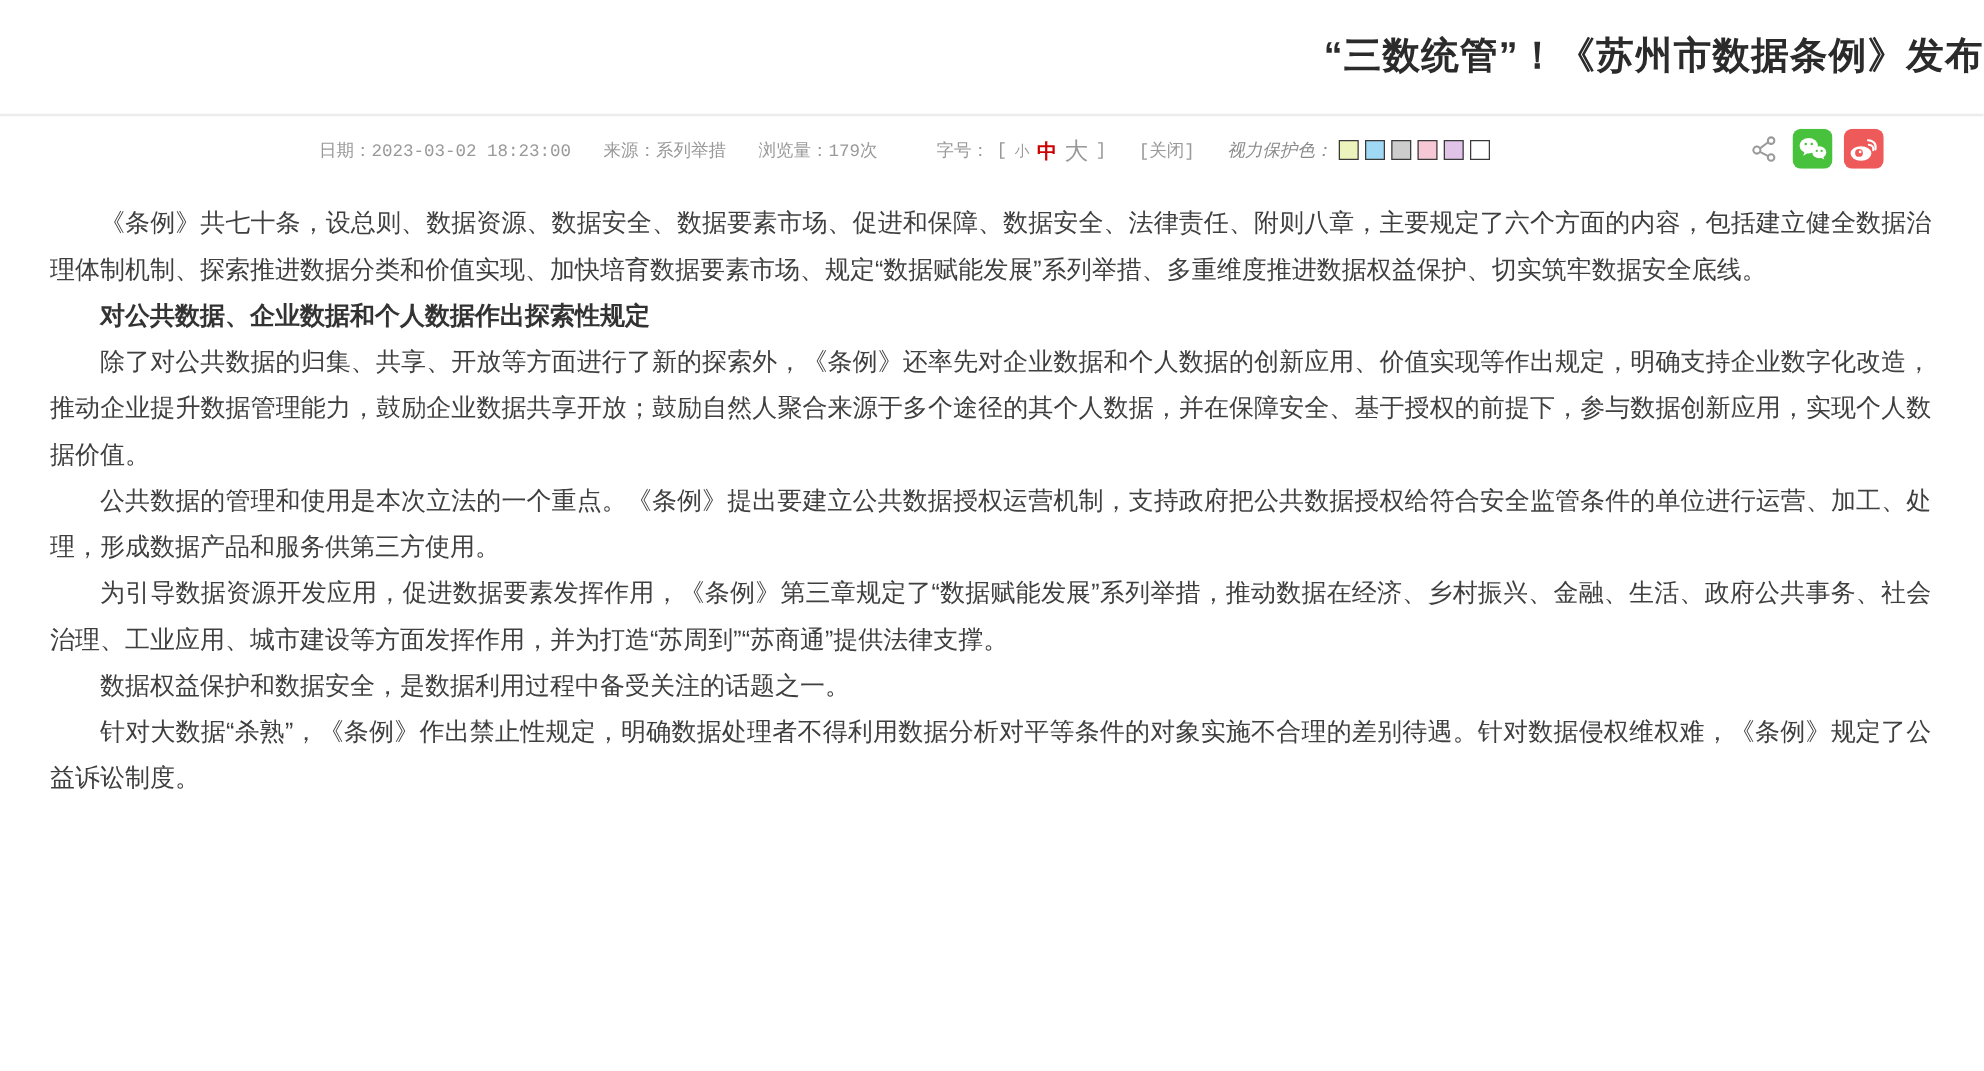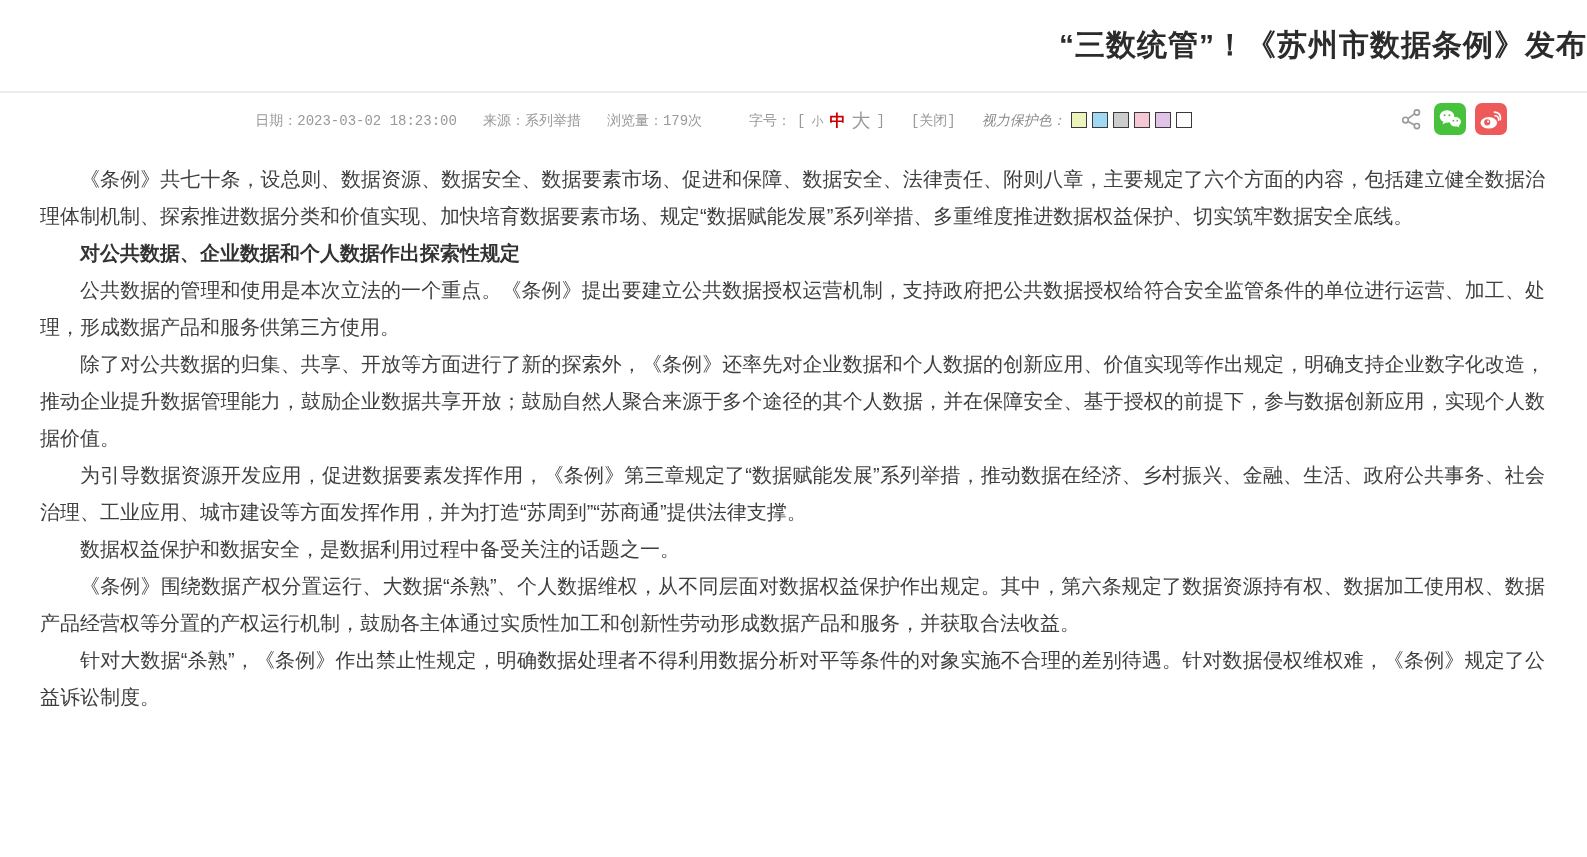--- a/index.html
+++ b/index.html
@@ -141,19 +141,18 @@
         <path d="M19.5 9.2 Q26.5 9.8 25.3 16.5" stroke="#ffffff" stroke-width="1.8" fill="none" stroke-linecap="round"></path>
         <path d="M20 12.8 Q24.3 13.3 23.5 17.2" stroke="#ffffff" stroke-width="1.6" fill="none" stroke-linecap="round"></path>
       </svg>
     </span>
   </span>
 </div>
 
 <div class="article">
   <p>《条例》共七十条，设总则、数据资源、数据安全、数据要素市场、促进和保障、数据安全、法律责任、附则八章，主要规定了六个方面的内容，包括建立健全数据治理体制机制、探索推进数据分类和价值实现、加快培育数据要素市场、规定“数据赋能发展”系列举措、多重维度推进数据权益保护、切实筑牢数据安全底线。</p>
   <p class="section-heading">对公共数据、企业数据和个人数据作出探索性规定</p>
+  <p>除了对公共数据的归集、共享、开放等方面进行了新的探索外，《条例》还率先对企业数据和个人数据的创新应用、价值实现等作出规定，明确支持企业数字化改造，推动企业提升数据管理能力，鼓励企业数据共享开放；鼓励自然人聚合来源于多个途径的其个人数据，并在保障安全、基于授权的前提下，参与数据创新应用，实现个人数据价值。</p>
   <p>公共数据的管理和使用是本次立法的一个重点。《条例》提出要建立公共数据授权运营机制，支持政府把公共数据授权给符合安全监管条件的单位进行运营、加工、处理，形成数据产品和服务供第三方使用。</p>
-  <p>除了对公共数据的归集、共享、开放等方面进行了新的探索外，《条例》还率先对企业数据和个人数据的创新应用、价值实现等作出规定，明确支持企业数字化改造，推动企业提升数据管理能力，鼓励企业数据共享开放；鼓励自然人聚合来源于多个途径的其个人数据，并在保障安全、基于授权的前提下，参与数据创新应用，实现个人数据价值。</p>
   <p>为引导数据资源开发应用，促进数据要素发挥作用，《条例》第三章规定了“数据赋能发展”系列举措，推动数据在经济、乡村振兴、金融、生活、政府公共事务、社会治理、工业应用、城市建设等方面发挥作用，并为打造“苏周到”“苏商通”提供法律支撑。</p>
   <p>数据权益保护和数据安全，是数据利用过程中备受关注的话题之一。</p>
-  <p>《条例》围绕数据产权分置运行、大数据“杀熟”、个人数据维权，从不同层面对数据权益保护作出规定。其中，第六条规定了数据资源持有权、数据加工使用权、数据产品经营权等分置的产权运行机制，鼓励各主体通过实质性加工和创新性劳动形成数据产品和服务，并获取合法收益。</p>
   <p>针对大数据“杀熟”，《条例》作出禁止性规定，明确数据处理者不得利用数据分析对平等条件的对象实施不合理的差别待遇。针对数据侵权维权难，《条例》规定了公益诉讼制度。</p>
 </div>
 
 </body></html>

